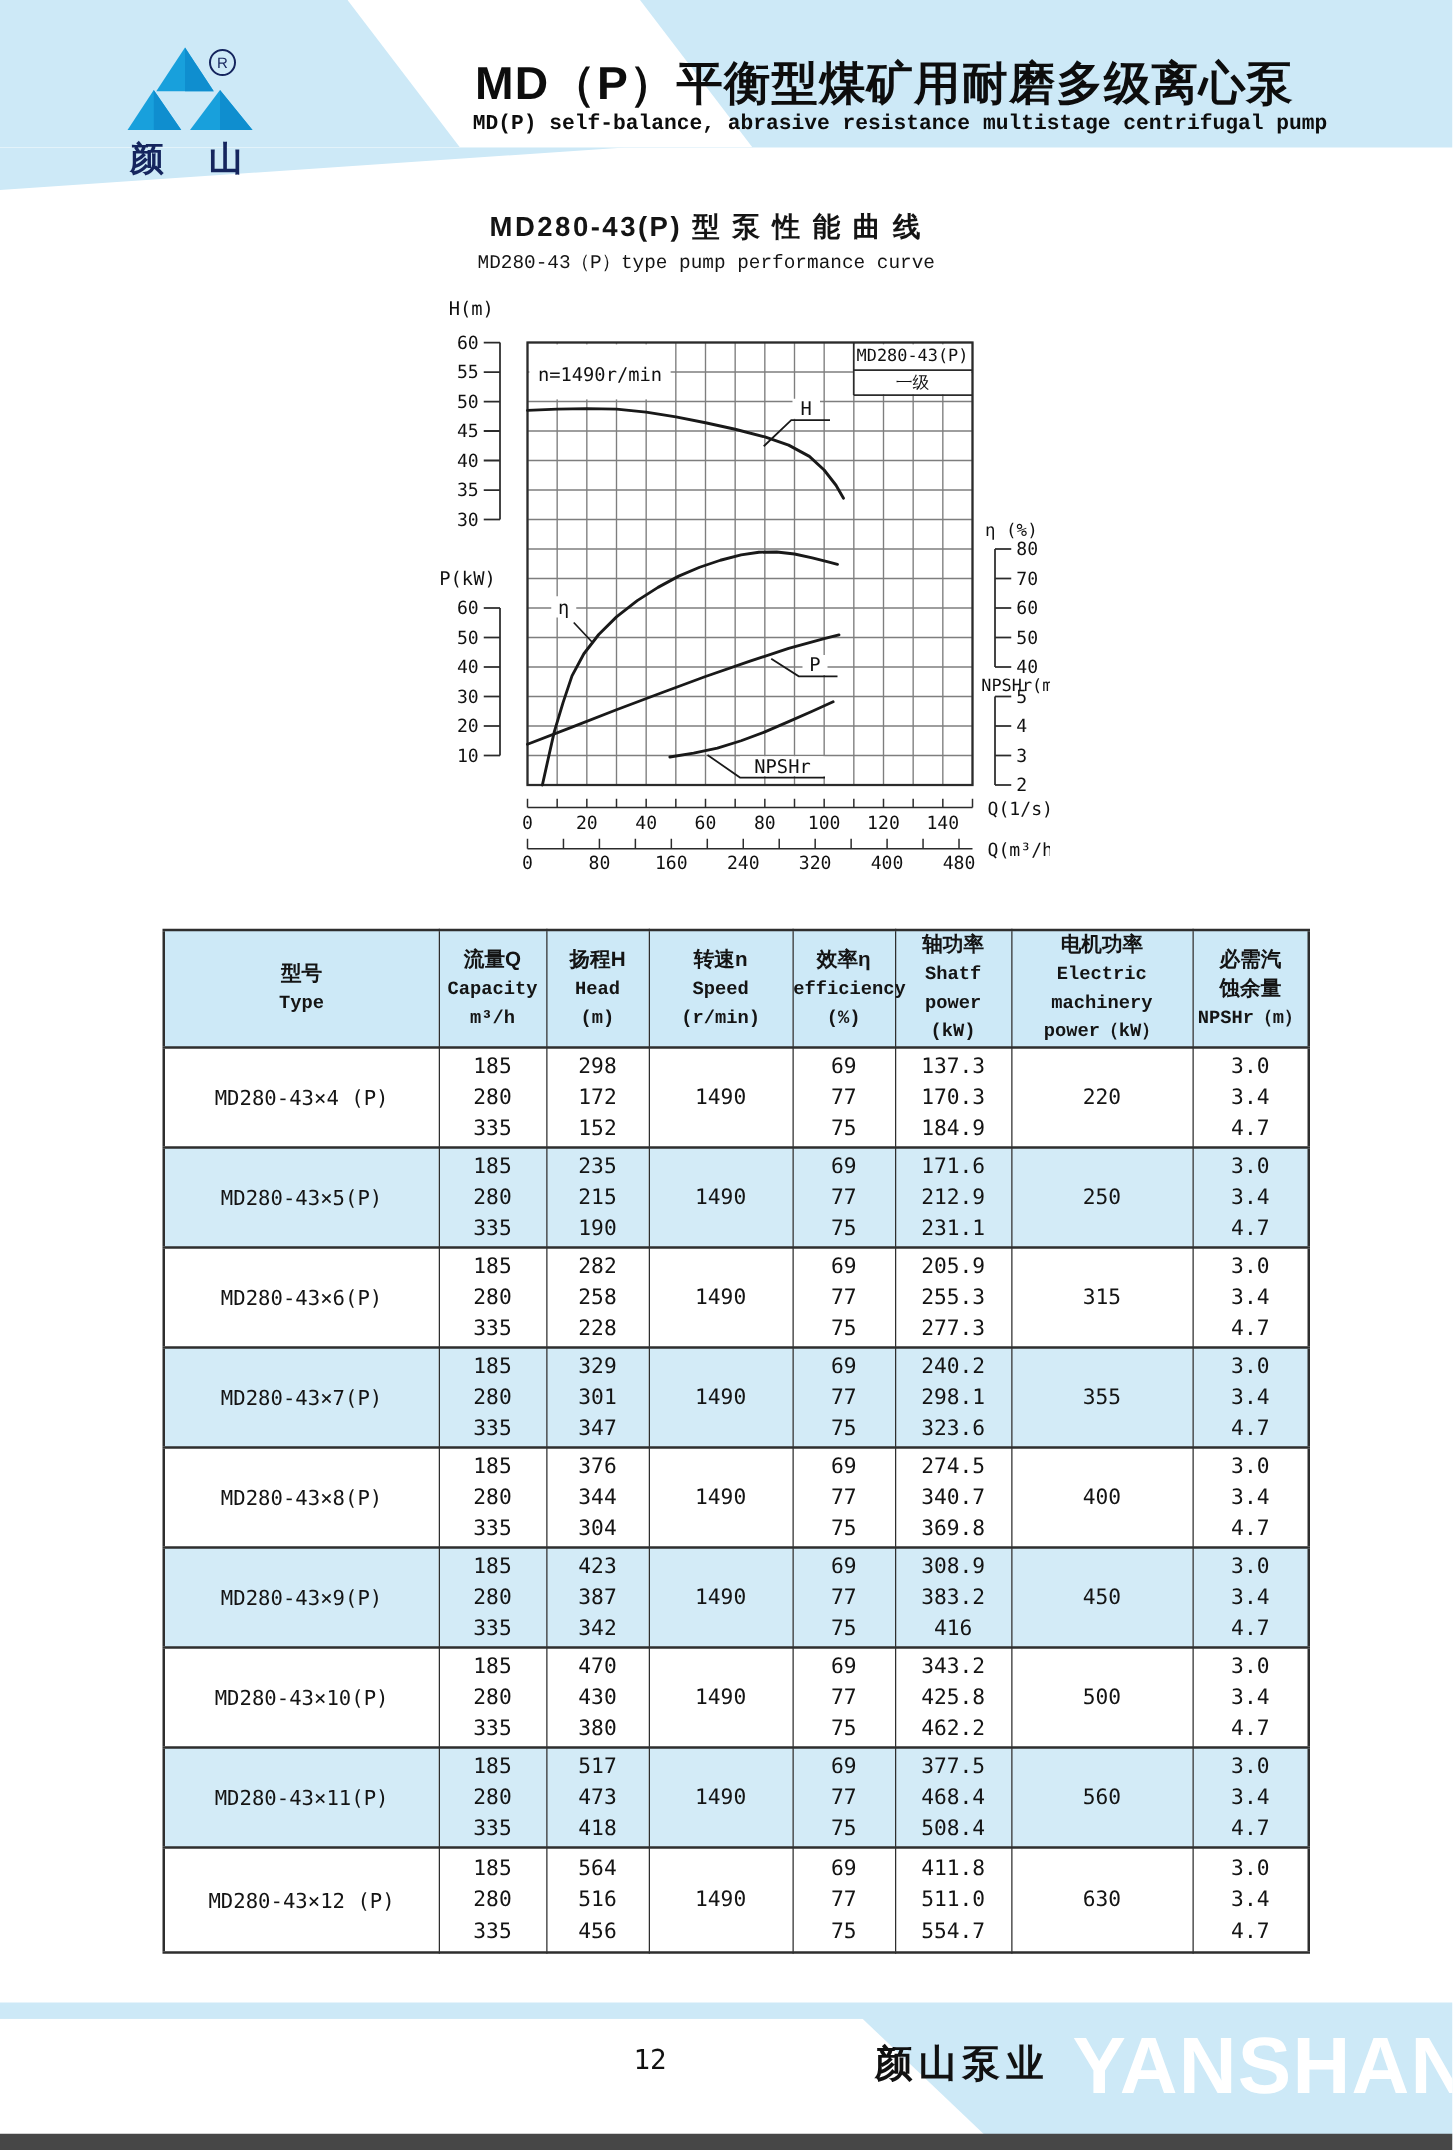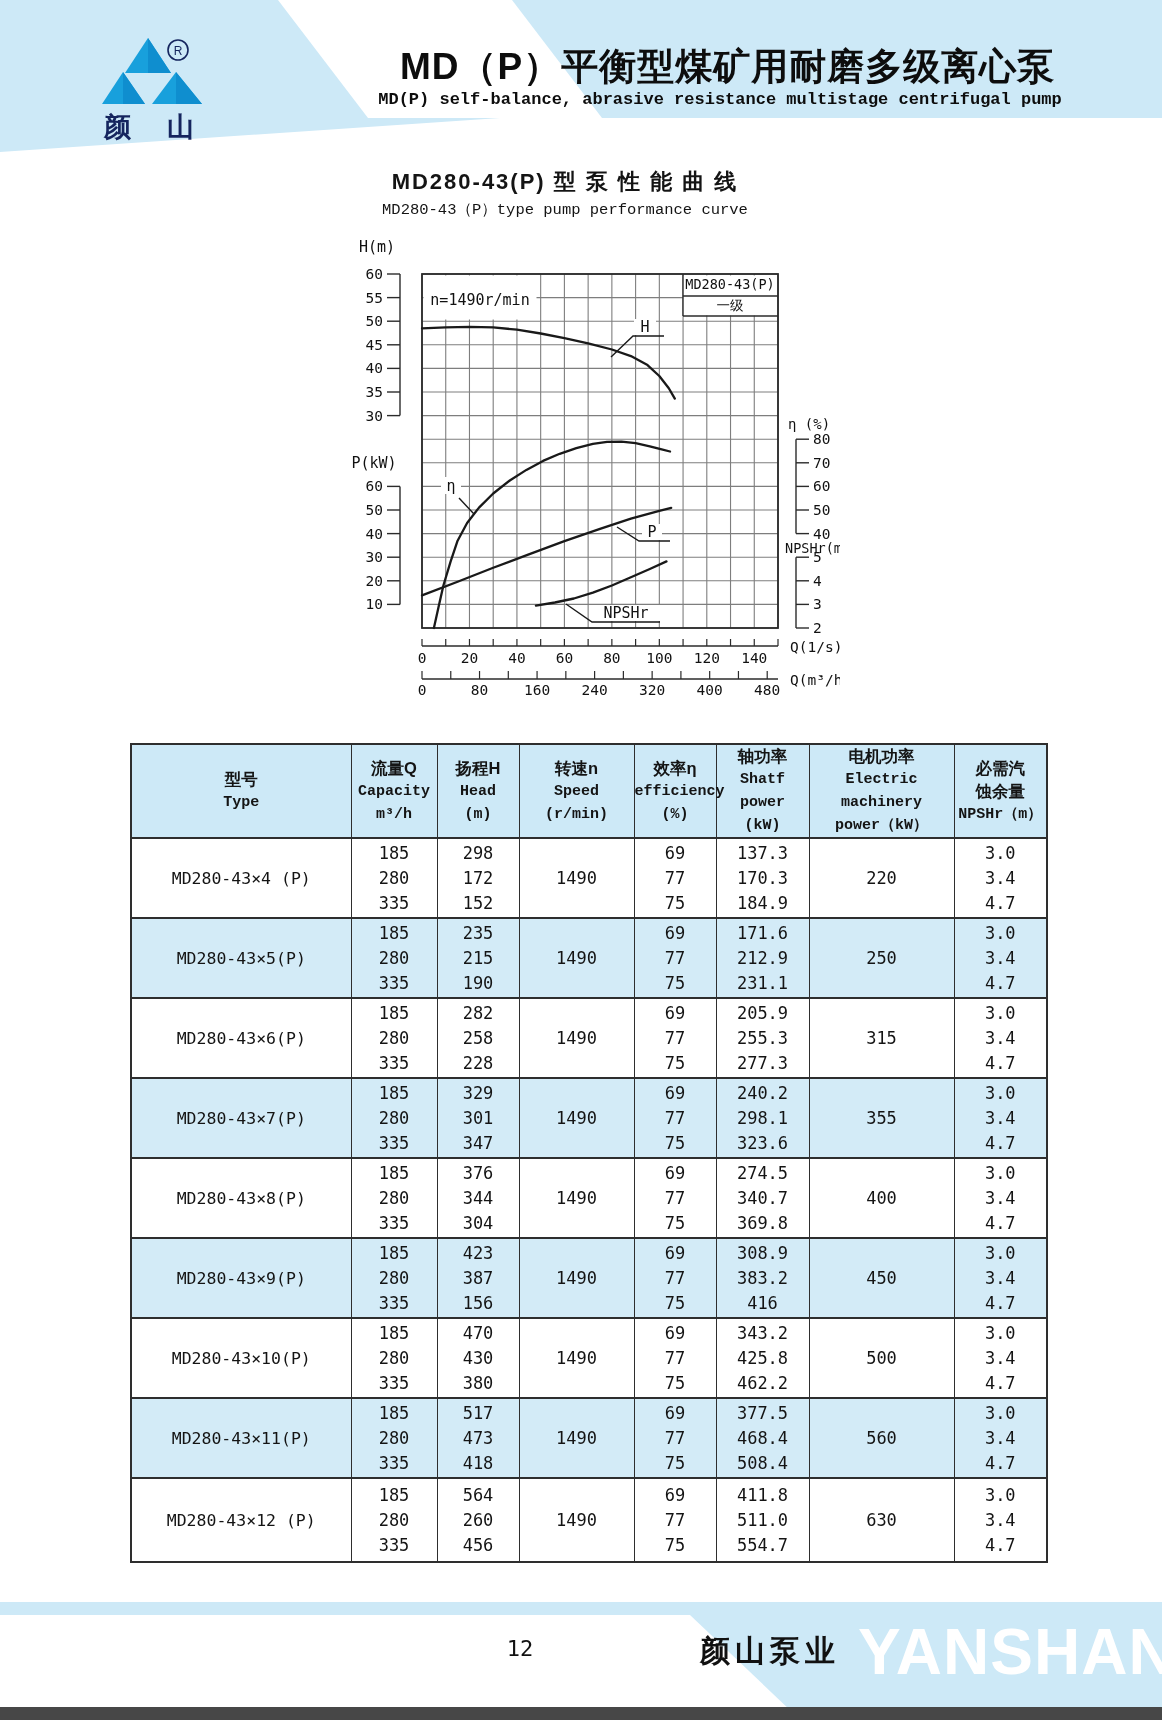--- a/index.html
+++ b/index.html
@@ -8,21 +8,21 @@
     font-family:"Liberation Sans","DejaVu Sans",sans-serif;color:#141414;
     overflow:hidden;
   }
   
   .band-top{position:absolute;left:0;top:0;width:1162px;height:118px;background:#cde9f7;}
   .band-top-wedge{position:absolute;left:0;top:0;width:1162px;height:118px;background:#ffffff;
     clip-path:polygon(278px 0,512px 0,602px 118px,368px 118px);}
   .band-top-under{position:absolute;left:0;top:118px;width:520px;height:34px;background:#cde9f7;
     clip-path:polygon(0 0,500px 0,0 34px);}
   .logo-wrap{position:absolute;left:88px;top:18px;width:200px;height:125px;}
-  .hdr-title{position:absolute;left:400px;top:42px;width:650px;text-align:center;
+  .hdr-title{position:absolute;left:380px;top:42px;width:650px;text-align:center;
     font-size:37px;font-weight:bold;letter-spacing:1px;color:#0d0d0d;white-space:nowrap;}
   .hdr-sub{position:absolute;left:370px;top:90px;width:700px;text-align:center;
     font-family:"Liberation Mono","DejaVu Sans Mono",monospace;font-size:17px;font-weight:600;color:#0d0d0d;white-space:nowrap;}
   
   .chart-title-cn{position:absolute;left:215px;top:167px;width:700px;text-align:center;
     font-size:22px;font-weight:bold;letter-spacing:2px;white-space:nowrap;}
   .chart-title-en{position:absolute;left:215px;top:199px;width:700px;text-align:center;
     font-family:"Liberation Mono","DejaVu Sans Mono",monospace;font-size:15.5px;white-space:nowrap;}
   .chart-svg{position:absolute;left:320px;top:238px;width:520px;height:470px;}
   
@@ -449,21 +449,21 @@
       <tr class="alt">
         <td class="typecell"><span class="typecell">MD280-43×9(P)</span></td>
         <td>
           <span class="tri">185</span>
           <span class="tri">280</span>
           <span class="tri">335</span>
         </td>
         <td>
           <span class="tri">423</span>
           <span class="tri">387</span>
-          <span class="tri">156</span>
+          <span class="tri">342</span>
         </td>
         <td class="num"><span class="num">1490</span></td>
         <td>
           <span class="tri">69</span>
           <span class="tri">77</span>
           <span class="tri">75</span>
         </td>
         <td>
           <span class="tri">308.9</span>
           <span class="tri">383.2</span>
@@ -538,21 +538,21 @@
       </tr>
       <tr class=" last">
         <td class="typecell"><span class="typecell">MD280-43×12 (P)</span></td>
         <td>
           <span class="tri">185</span>
           <span class="tri">280</span>
           <span class="tri">335</span>
         </td>
         <td>
           <span class="tri">564</span>
-          <span class="tri">260</span>
+          <span class="tri">516</span>
           <span class="tri">456</span>
         </td>
         <td class="num"><span class="num">1490</span></td>
         <td>
           <span class="tri">69</span>
           <span class="tri">77</span>
           <span class="tri">75</span>
         </td>
         <td>
           <span class="tri">411.8</span>

